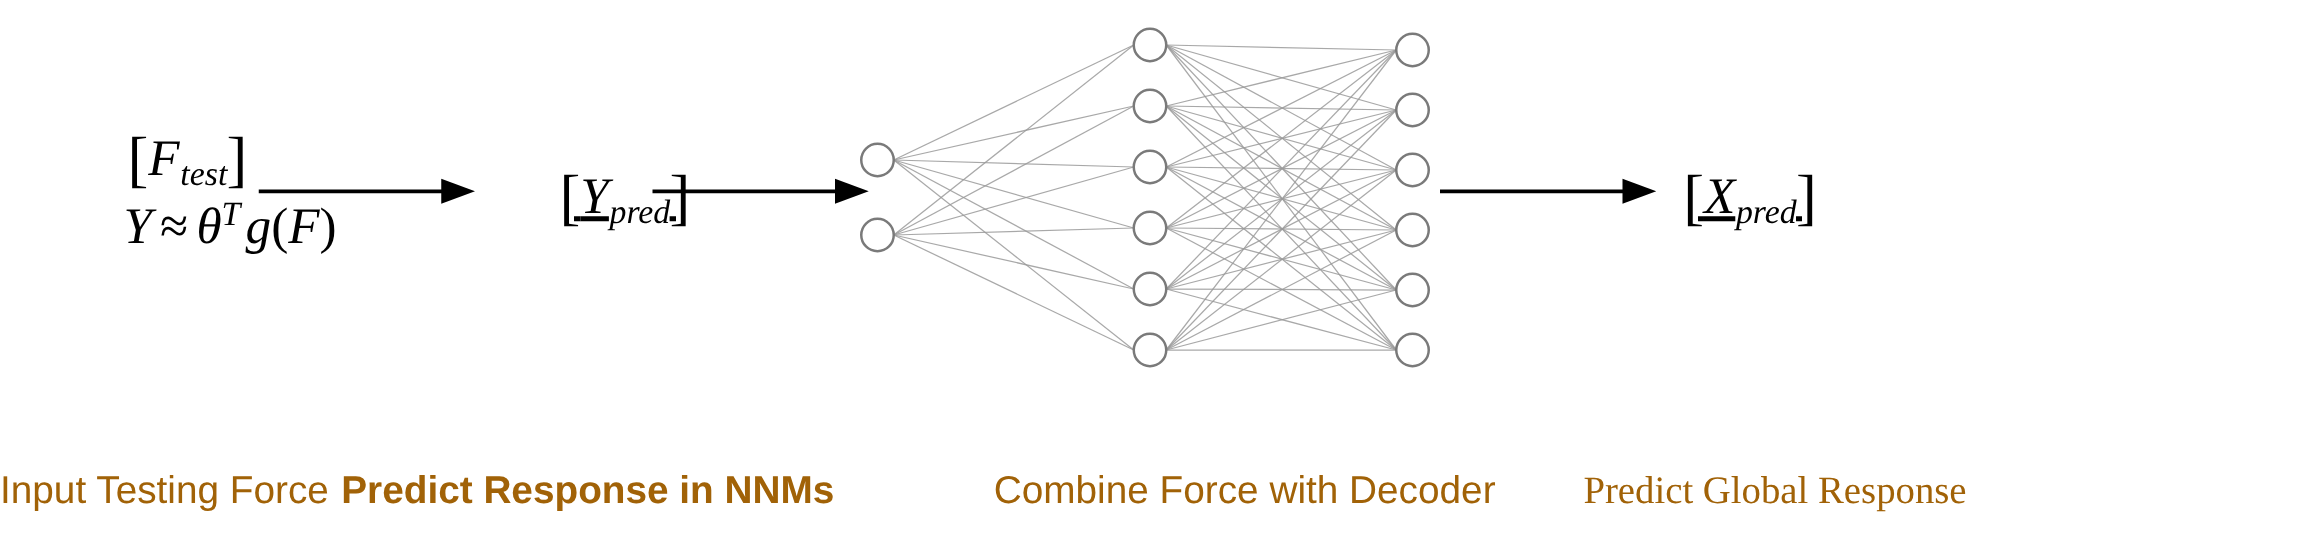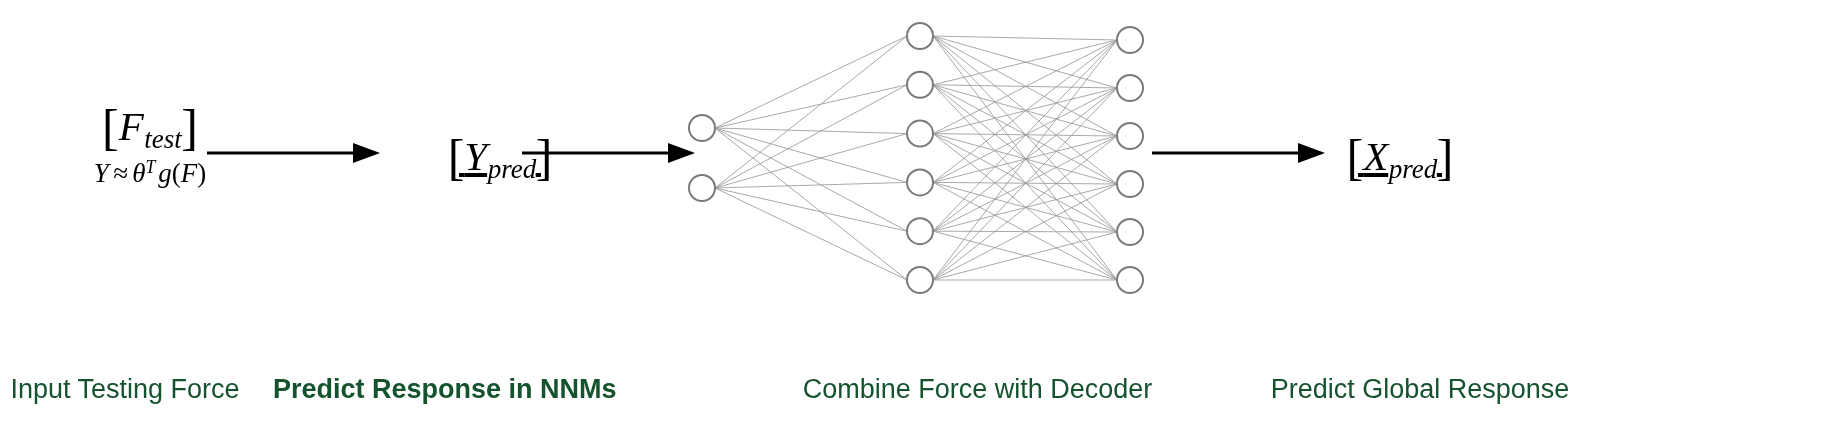--- a/index.html
+++ b/index.html
@@ -47,21 +47,21 @@
   }
 
   
   #stage1 { position: absolute; left: 0px; top: 98px; width: 300px; }
   #f-test {
     position: absolute; left: 0; top: 0; width: 300px;
     text-align: center; font-size: 41px;
   }
   #y-approx {
     position: absolute; left: 0; top: 62px; width: 300px;
-    text-align: center; font-size: 27px;
+    text-align: center; font-size: 41px; padding-left: 34px;
   }
 
   
   #y-pred {
     position: absolute; left: 380px; top: 128px; width: 240px;
     text-align: center; font-size: 41px; text-decoration: underline;
   }
 
   
   #x-pred {
@@ -72,30 +72,30 @@
   
   .arrow { position: absolute; }
 
   
   #nnet { position: absolute; left: 680px; top: 8px; }
 
   
   .caption {
     position: absolute;
     top: 374px;
-    font-size: 27px;
-    color: #14532d;
+    font-size: 31px;
+    color: #a16207;
     text-align: center;
     white-space: nowrap;
     font-family: "Liberation Sans", sans-serif;
   }
   #cap-1 { left: 0px;    width: 250px; }
   #cap-2 { left: 273px;  width: 340px; font-weight: bold; }
   #cap-3 { left: 795px;  width: 365px; }
-  #cap-4 { left: 1240px; width: 360px; }
+  #cap-4 { left: 1240px; width: 360px; font-family: Liberation Serif, serif; }
 </style>
 </head>
 <body>
 
 <div id="page">
 
   <div id="stage1">
 
     <div id="f-test" class="math">
       <span class="brk">[</span><span class="mi">F</span><sub class="sb">test</sub><span class="brk">]</span>

